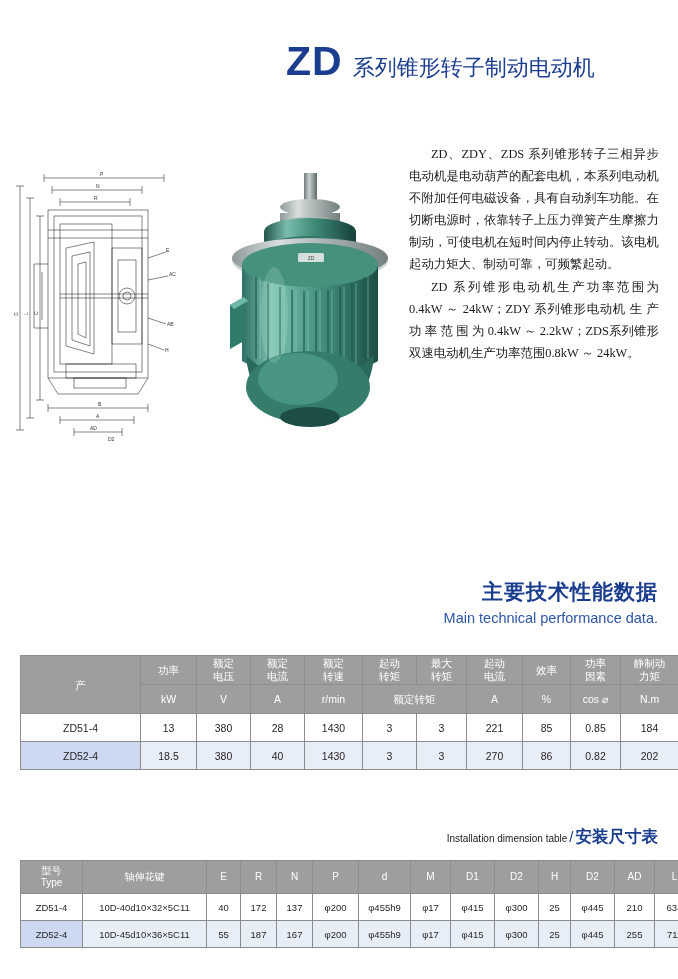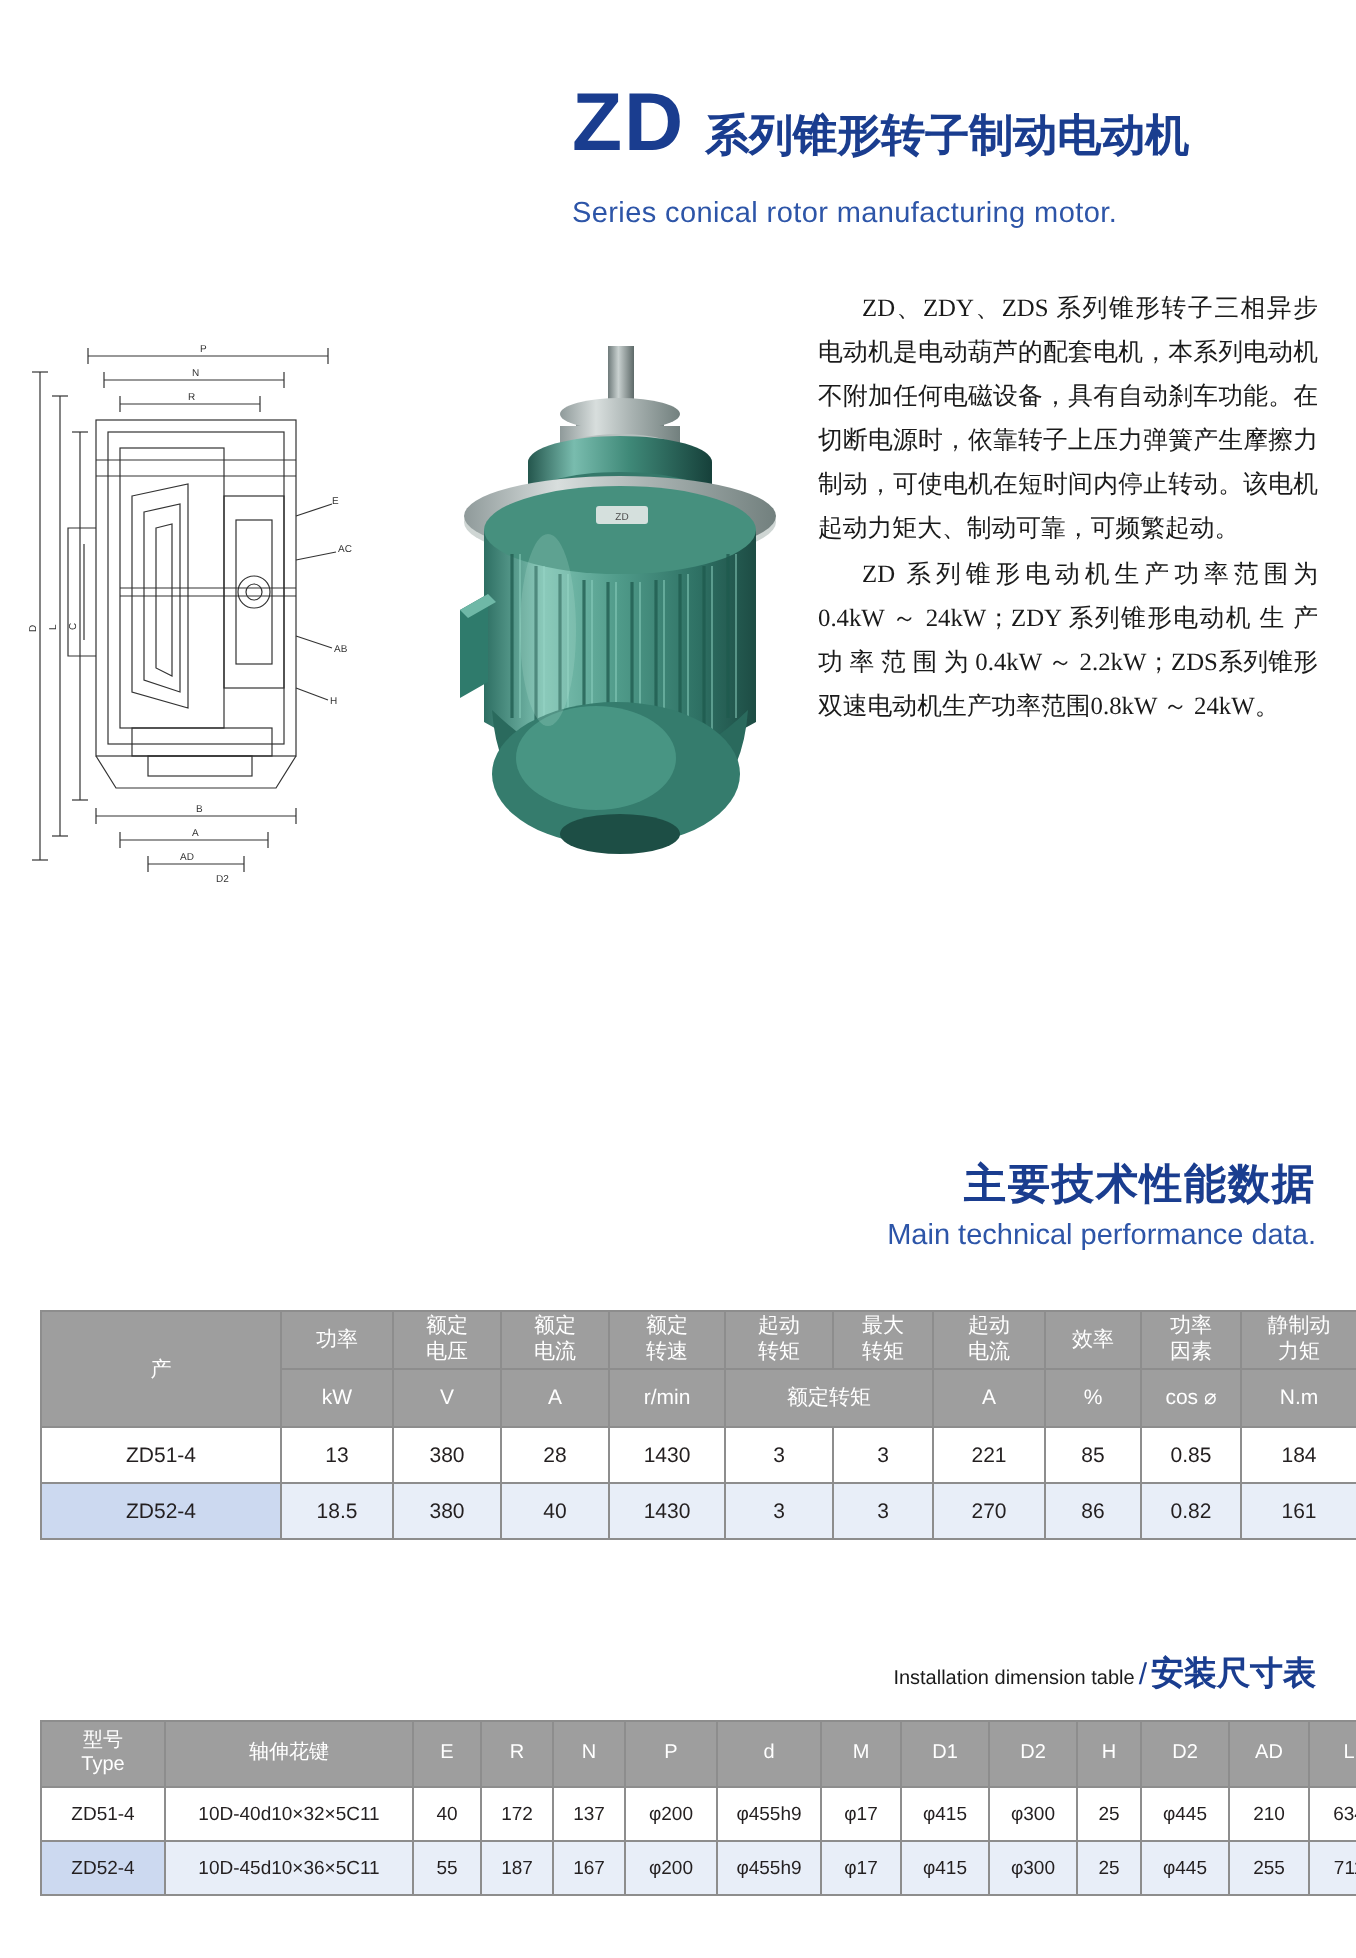--- a/index.html
+++ b/index.html
@@ -30,21 +30,21 @@
     white-space: nowrap;
   }
   .title-zd {
     font-size: 41px;
     font-weight: bold;
     letter-spacing: 1px;
     color: #1a3d8f;
   }
   .title-cn {
     font-size: 22px;
-    font-weight: bold;
+    font-weight: normal;
     margin-left: 10px;
     color: #1a3d8f;
   }
   .subtitle {
     margin-top: 14px;
     font-size: 14.5px;
     color: #2d55a8;
     letter-spacing: 0.2px;
   }
 
@@ -202,21 +202,20 @@
   }
 </style>
 </head>
 <body>
 
 <div class="header">
   <div class="title-line">
     <span class="title-zd">ZD</span>
     <span class="title-cn">系列锥形转子制动电动机</span>
   </div>
-  <div class="subtitle">Series conical rotor manufacturing motor.</div>
 </div>
 
 <div class="intro">
   <p><span class="indent"></span><span>ZD、ZDY、ZDS 系列锥形转子三相异步电动机是电动葫芦的配套电机，本系列电动机不附加任何电磁设备，具有自动刹车功能。在切断电源时，依靠转子上压力弹簧产生摩擦力制动，可使电机在短时间内停止转动。该电机起动力矩大、制动可靠，可频繁起动。</span></p>
   <p><span class="indent"></span><span>ZD 系列锥形电动机生产功率范围为 0.4kW ～ 24kW；ZDY 系列锥形电动机 生 产 功 率 范 围 为 0.4kW ～ 2.2kW；ZDS系列锥形双速电动机生产功率范围0.8kW ～ 24kW。</span></p>
 </div>
 
 <div class="drawing">
   <svg width="190" height="275" viewBox="0 0 190 275">
     <g stroke="#333" fill="none" stroke-width="0.6">
@@ -454,21 +453,21 @@
       <td class="first">ZD52-4</td>
       <td>18.5</td>
       <td>380</td>
       <td>40</td>
       <td>1430</td>
       <td>3</td>
       <td>3</td>
       <td>270</td>
       <td>86</td>
       <td>0.82</td>
-      <td>161</td>
+      <td>202</td>
     </tr>
   </tbody>
 </table>
 
 <div class="install-head">
   <span class="en">Installation dimension table</span><span class="slash">/</span><span class="cn">安装尺寸表</span>
 </div>
 
 <table class="dim-table">
   <colgroup>

